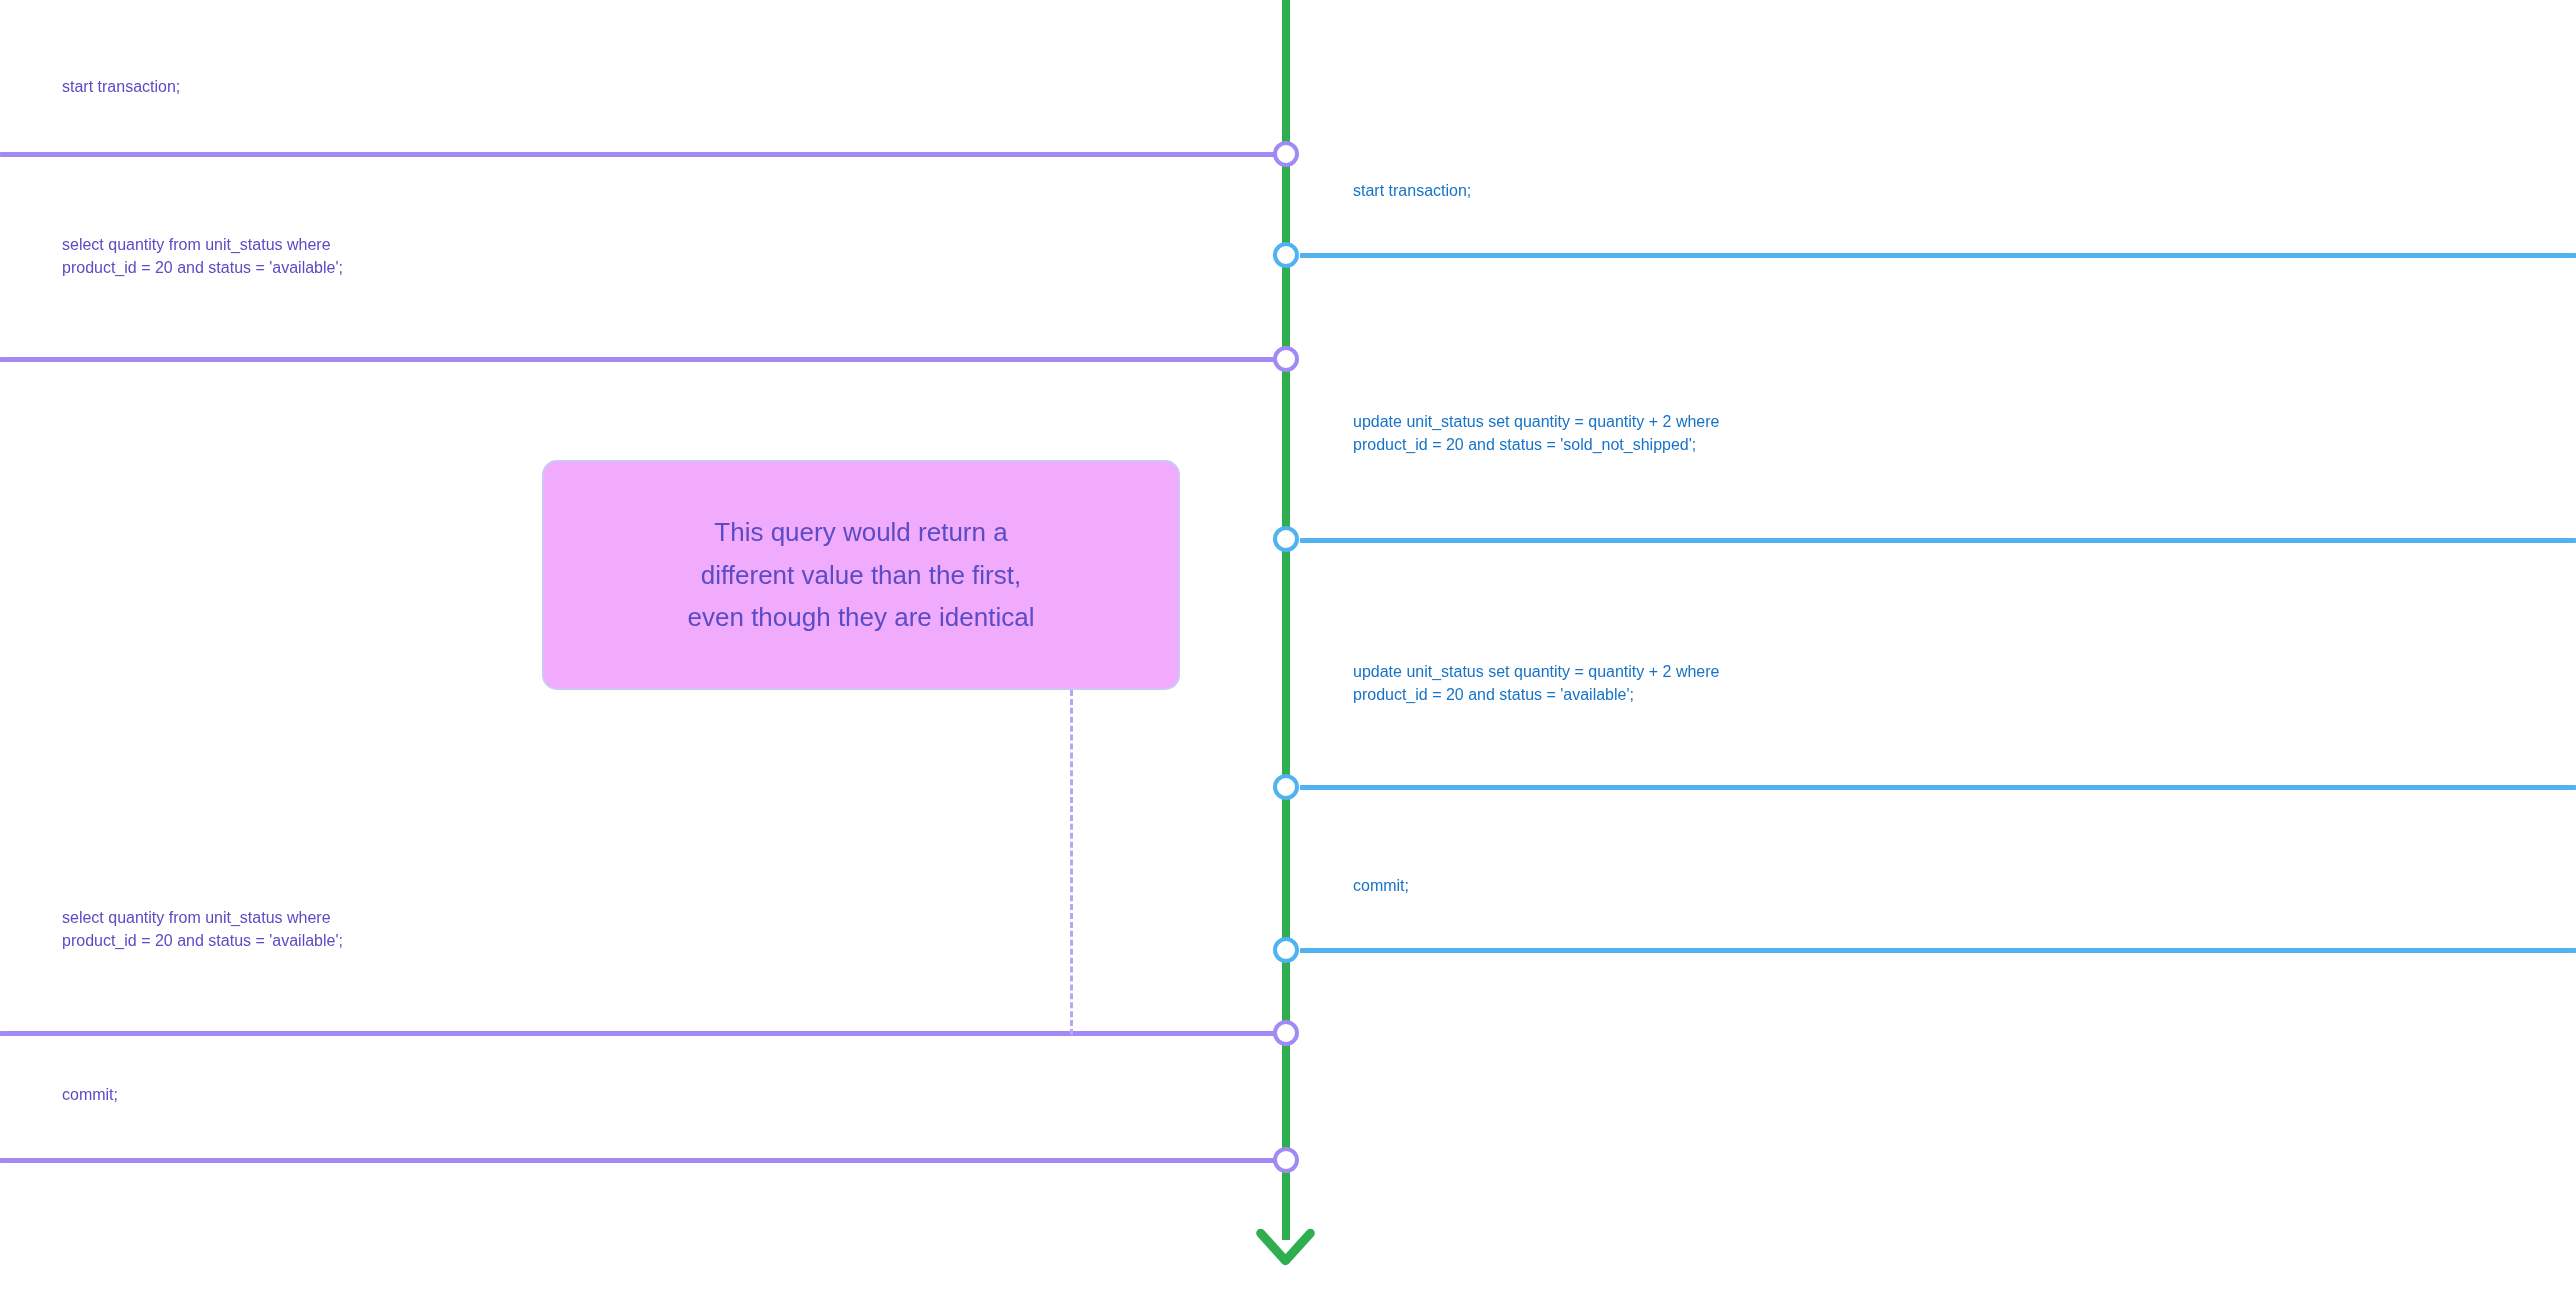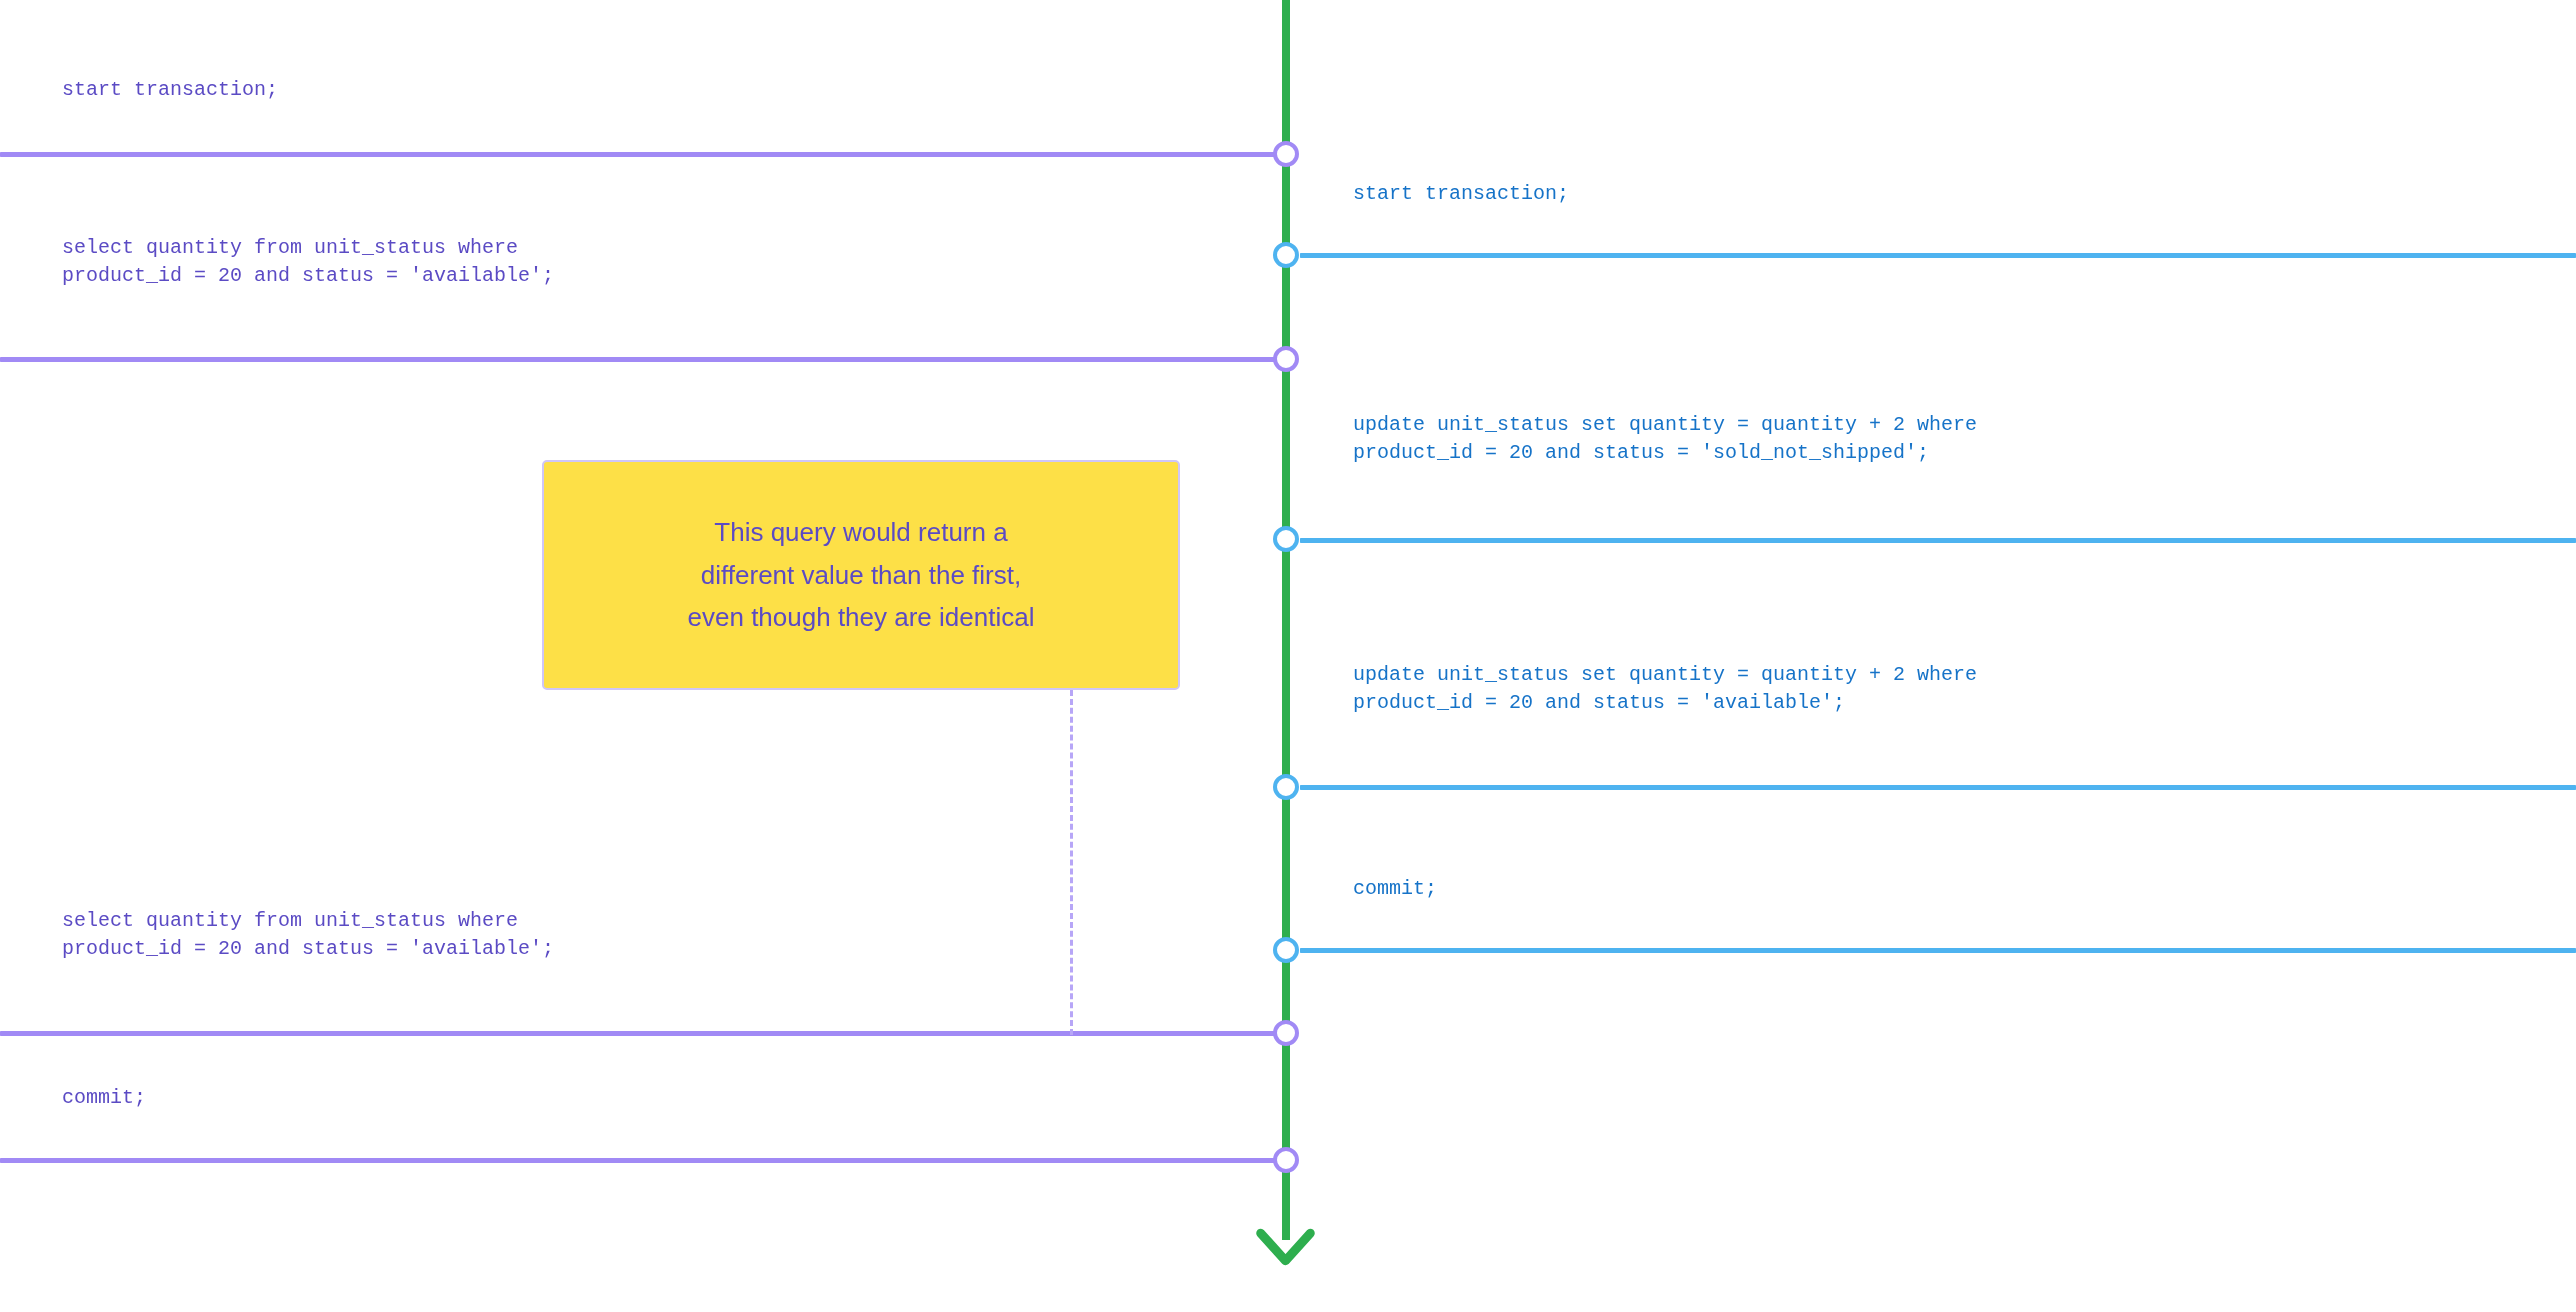--- a/index.html
+++ b/index.html
@@ -56,40 +56,40 @@
     border-radius: 50%;
     background: #ffffff;
     box-sizing: border-box;
   }
   .node.purple { border: 4.9px solid #A18AF5; }
   .node.blue   { border: 4.9px solid #4EB3F0; }
 
   
   .stmt {
     position: absolute;
-    font-family: Liberation Mono, monospace;
-    font-size: 20px;
+    font-family: Liberation Sans, sans-serif;
+    font-size: 16px;
     line-height: 1.42;
     white-space: pre;
     letter-spacing: 0px;
   }
   .stmt.left-col  { left: 62px;   color: #5B4BC4; }
   .stmt.right-col { left: 1353px; color: #1673C8; }
 
   
   .callout {
     position: absolute;
     left: 542px;
     top: 460px;
     width: 638px;
     height: 230px;
     box-sizing: border-box;
-    background: #fde047;
+    background: #f0abfc;
     border: 2.1px solid #CFC6F7;
-    border-radius: 5px;
+    border-radius: 15px;
     display: flex;
     align-items: center;
     justify-content: center;
   }
   .callout-text {
     color: #5B4BC4;
     font-family: "Liberation Sans", sans-serif;
     font-size: 26px;
     line-height: 1.65;
     text-align: center;

